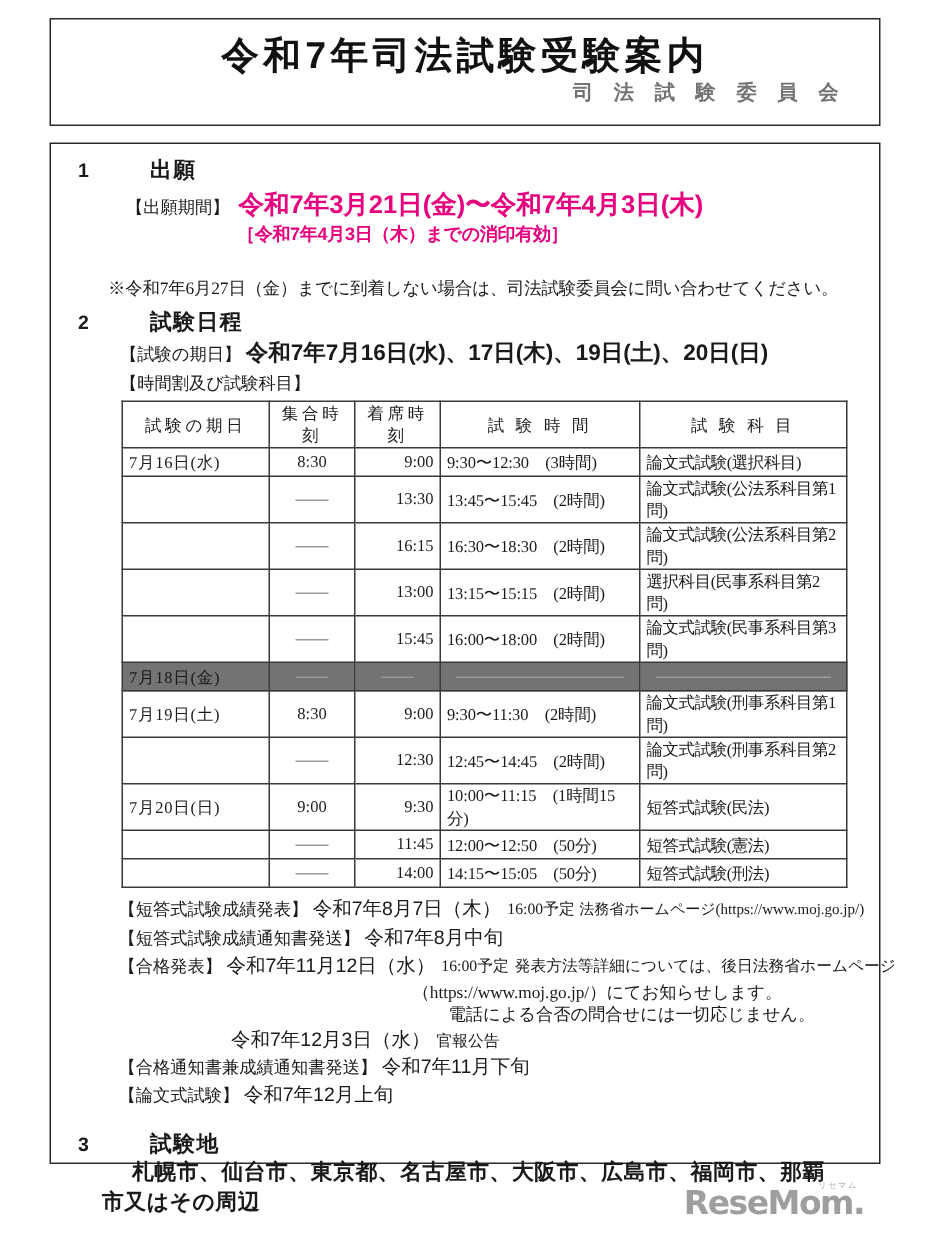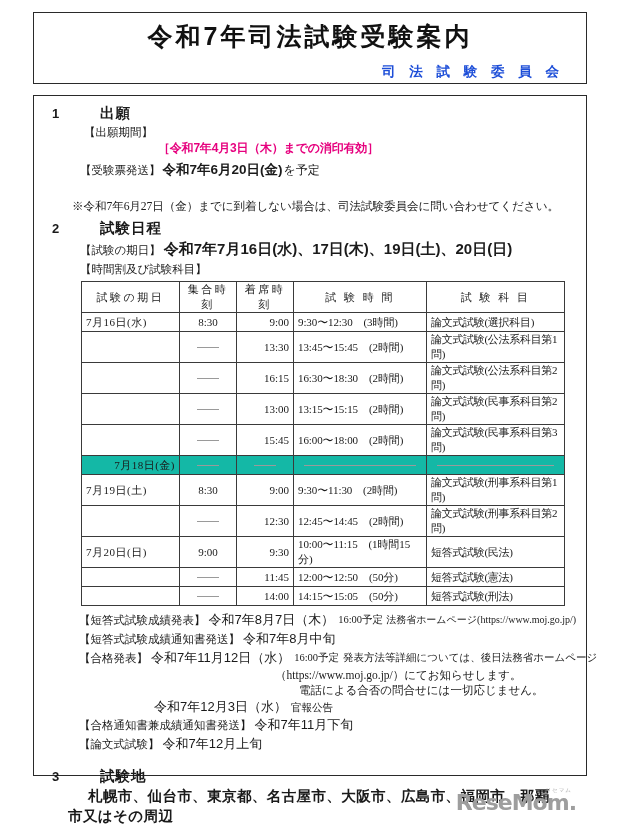--- a/index.html
+++ b/index.html
@@ -38,25 +38,24 @@
     font-weight: bold;
     letter-spacing: 3px;
     margin-top: 7px;
     font-family: "Liberation Sans", "DejaVu Sans", sans-serif;
     color: #111;
   }
   .title-sub {
     text-align: right;
     font-size: 13.5px;
     letter-spacing: 5px;
-    margin-top: 10px;
     padding-right: 22px;
     font-family: "Liberation Sans", "DejaVu Sans", sans-serif;
     font-weight: 600;
-    color: #1d4ed8;
+    color: #737373;
   }
 
   
   .content-box {
     position: absolute;
     left: 33px;
     top: 95px;
     width: 554px;
     height: 681px;
     border: 1.6px solid #2a2a2a;
@@ -181,21 +180,21 @@
   .col-seat   { width: 57px; }
   .col-time   { width: 133px; }
   .col-subj   { width: 138px; }
 
   td.date    { text-align: left;  padding-left: 7px; letter-spacing: 0.5px; }
   td.meet    { text-align: center; }
   td.seat    { text-align: right; padding-right: 9px; }
   td.time    { text-align: left; padding-left: 9px; letter-spacing: -0.1px; }
   td.subj    { text-align: left; padding-left: 5px; letter-spacing: -0.3px; }
 
-  tr.rest td { background: #14b8a6; text-align: right; }
+  tr.rest td { background: #737373; }
   .dash-s { width: 22px; border-top: 1.4px solid #9a9a9a; height: 0; margin: 0 auto; }
   .dash-m { width: 100%; border-top: 1.4px solid #9a9a9a; height: 0; }
   .cellcenter { display: flex; justify-content: center; align-items: center; height: 100%; }
 
   
   .ann {
     margin-left: 33px;
     margin-top: 5px;
     font-size: 11.5px;
   }
@@ -265,28 +264,24 @@
 
   <div class="content-box">
 
     <div class="sec-head">
       <span class="sec-num">1</span>
       <span class="sec-title">出願</span>
     </div>
 
     <div class="apply-period">
       <span class="lbl">【出願期間】</span>
+      <span class="big-pink">令和7年3月21日(金)〜令和7年4月3日(木)</span>
     </div>
     <div class="apply-sub">［令和7年4月3日（木）までの消印有効］</div>
 
-    <div class="ticket-line">
-      <span class="lbl">【受験票発送】</span>
-      <span class="v">令和7年6月20日(金)</span>
-      <span class="tail">を予定</span>
-    </div>
     <div class="note-line">※令和7年6月27日（金）までに到着しない場合は、司法試験委員会に問い合わせてください。</div>
 
     <div class="sec-head sec2">
       <span class="sec-num">2</span>
       <span class="sec-title">試験日程</span>
     </div>
 
     <div class="exam-dates">
       <span class="lbl">【試験の期日】</span>
       <span class="v">令和7年7月16日(水)、17日(木)、19日(土)、20日(日)</span>
@@ -342,21 +337,21 @@
           </tr>
           <tr>
             <td class="date"></td>
             <td class="meet">
               <div class="cellcenter">
                 <div class="dash-s"></div>
               </div>
             </td>
             <td class="seat">13:00</td>
             <td class="time">13:15〜15:15　(2時間)</td>
-            <td class="subj">論文式試験(民事系科目第2問)</td>
+            <td class="subj">選択科目(民事系科目第2問)</td>
           </tr>
           <tr>
             <td class="date"></td>
             <td class="meet">
               <div class="cellcenter">
                 <div class="dash-s"></div>
               </div>
             </td>
             <td class="seat">15:45</td>
             <td class="time">16:00〜18:00　(2時間)</td>

